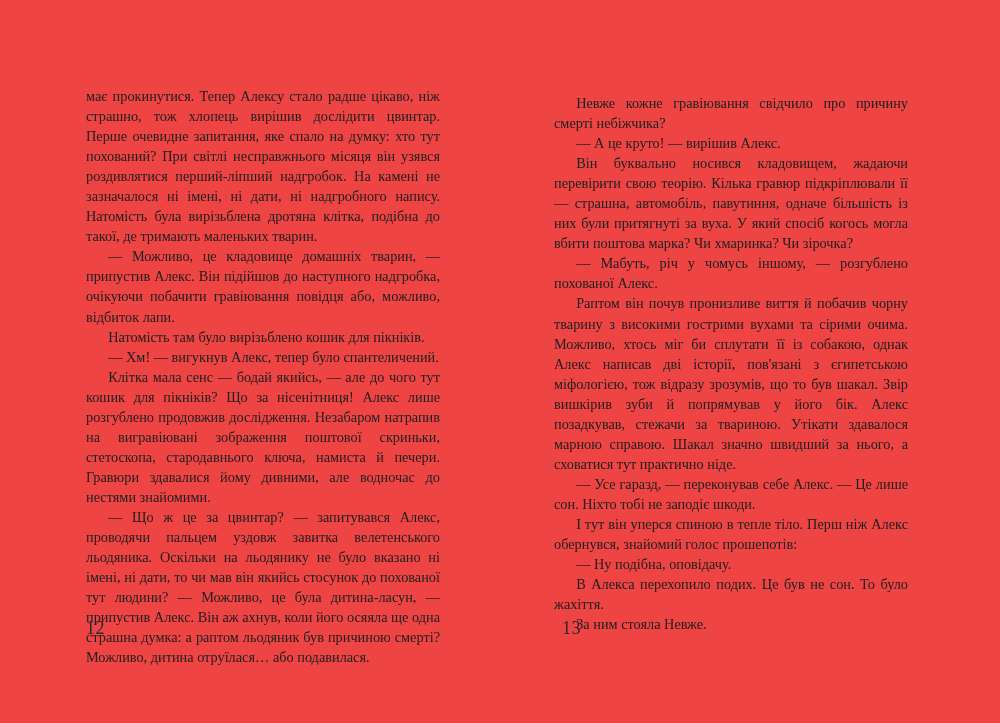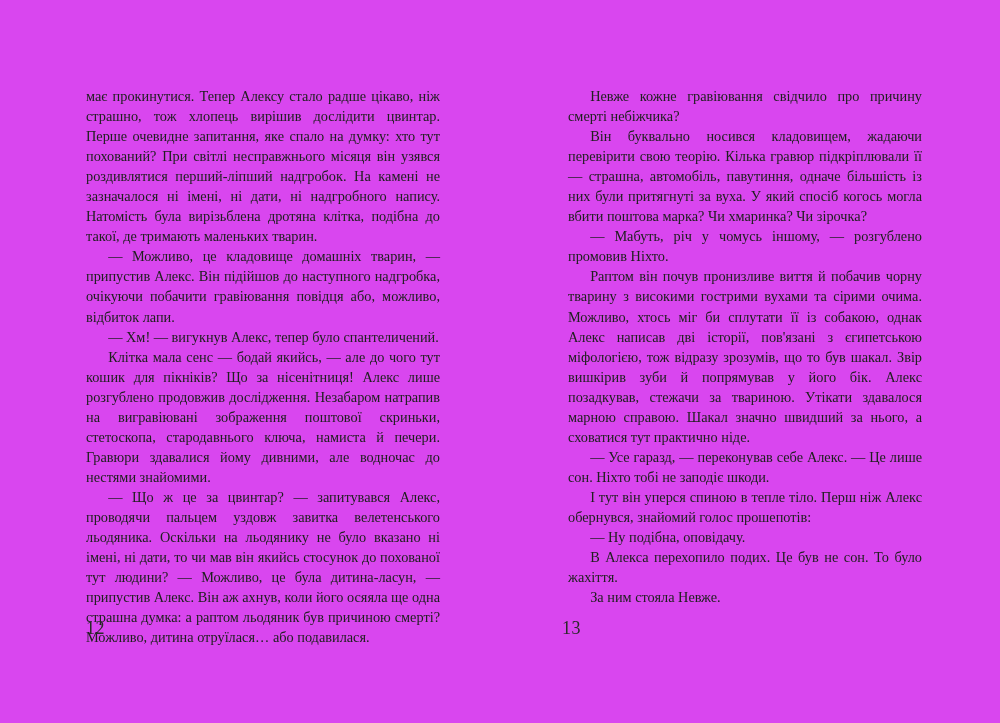--- a/index.html
+++ b/index.html
@@ -13,21 +13,21 @@
     background: #ffffff;
     font-family: "Liberation Serif", "DejaVu Serif", serif;
     color: #1c1c1c;
     overflow: hidden;
   }
 
   #spread {
     position: relative;
     width: 1000px;
     height: 723px;
-    background: #d946ef;
+    background: #ef4444;
     box-sizing: border-box;
   }
 
   .page {
     position: absolute;
     top: 0;
     width: 500px;
     height: 723px;
     box-sizing: border-box;
   }
@@ -39,21 +39,21 @@
     top: 86px;
     width: 354px;
     font-size: 14.3px;
     line-height: 20.05px;
     text-align: justify;
     text-justify: inter-word;
     color: #202020;
     -webkit-font-smoothing: antialiased;
   }
   .page.left  .textblock { left: 86px; }
-  .page.right .textblock { left: 68px; }
+  .page.right .textblock { left: 54px; margin-top: 7px; }
 
   .textblock p {
     margin: 0;
     text-indent: 1.55em;
     hyphens: manual;
   }
   .textblock p.cont {
     text-indent: 0;
   }
 
@@ -72,32 +72,34 @@
 </style>
 </head>
 <body>
 
 <div id="spread">
 
   <div class="page left">
     <div class="textblock">
       <p class="cont">має прокинутися. Тепер Алексу стало радше цікаво, ніж страшно, тож хлопець вирішив дослідити цвинтар. Перше очевидне запитання, яке спало на думку: хто тут похований? При світлі несправжнього місяця він узявся роздивлятися перший-ліпший надгробок. На камені не зазначалося ні імені, ні дати, ні надгробного напису. Натомість була вирізьблена дротяна клітка, подібна до такої, де тримають маленьких тварин.</p>
       <p>— Можливо, це кладовище домашніх тварин, — припустив Алекс. Він підійшов до наступного надгробка, очікуючи побачити гравіювання повідця або, можливо, відбиток лапи.</p>
+      <p>Натомість там було вирізьблено кошик для пікніків.</p>
       <p>— Хм! — вигукнув Алекс, тепер було спантеличений.</p>
       <p>Клітка мала сенс — бодай якийсь, — але до чого тут кошик для пікніків? Що за нісенітниця! Алекс лише розгублено продовжив дослідження. Незабаром натрапив на вигравіювані зображення поштової скриньки, стетоскопа, стародавнього ключа, намиста й печери. Гравюри здавалися йому дивними, але водночас до нестями знайомими.</p>
       <p>— Що ж це за цвинтар? — запитувався Алекс, проводячи пальцем уздовж завитка велетенського льодяника. Оскільки на льодянику не було вказано ні імені, ні дати, то чи мав він якийсь стосунок до похованої тут людини? — Можливо, це була дитина-ласун, — припустив Алекс. Він аж ахнув, коли його осяяла ще одна страшна думка: а раптом льодяник був причиною смерті? Можливо, дитина отруїлася… або подавилася.</p>
     </div>
     <div class="folio">12</div>
   </div>
 
   <div class="page right">
     <div class="textblock">
       <p>Невже кожне гравіювання свідчило про причину смерті небіжчика?</p>
+      <p>— А це круто! — вирішив Алекс.</p>
       <p>Він буквально носився кладовищем, жадаючи перевірити свою теорію. Кілька гравюр підкріплювали її — страшна, автомобіль, павутиння, одначе більшість із них були притягнуті за вуха. У який спосіб когось могла вбити поштова марка? Чи хмаринка? Чи зірочка?</p>
-      <p>— Мабуть, річ у чомусь іншому, — розгублено промовив Ніхто.</p>
+      <p>— Мабуть, річ у чомусь іншому, — розгублено похованої Алекс.</p>
       <p>Раптом він почув пронизливе виття й побачив чорну тварину з високими гострими вухами та сірими очима. Можливо, хтось міг би сплутати її із собакою, однак Алекс написав дві історії, пов'язані з єгипетською міфологією, тож відразу зрозумів, що то був шакал. Звір вишкірив зуби й попрямував у його бік. Алекс позадкував, стежачи за твариною. Утікати здавалося марною справою. Шакал значно швидший за нього, а сховатися тут практично ніде.</p>
       <p>— Усе гаразд, — переконував себе Алекс. — Це лише сон. Ніхто тобі не заподіє шкоди.</p>
       <p>І тут він уперся спиною в тепле тіло. Перш ніж Алекс обернувся, знайомий голос прошепотів:</p>
       <p>— Ну подібна, оповідачу.</p>
       <p>В Алекса перехопило подих. Це був не сон. То було жахіття.</p>
       <p>За ним стояла Невже.</p>
     </div>
     <div class="folio">13</div>
   </div>
 

